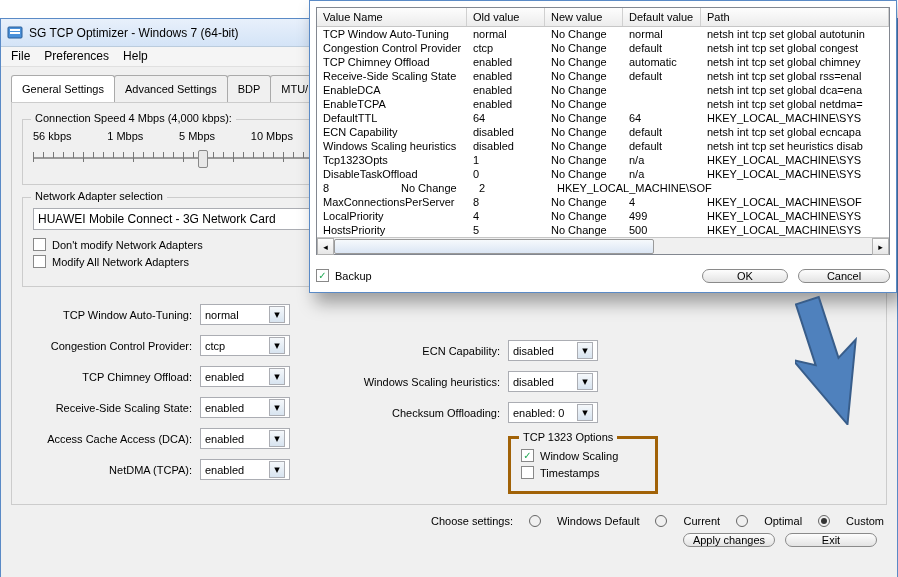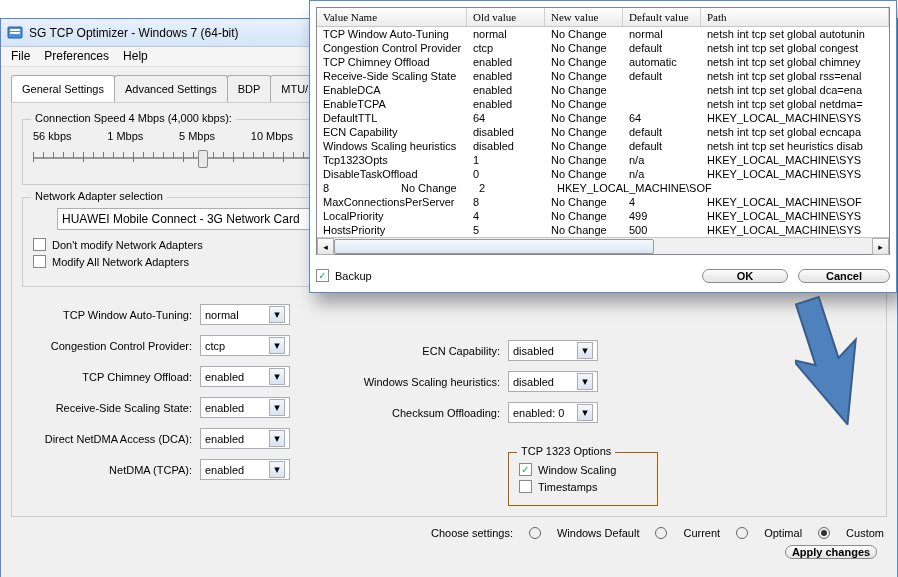--- a/index.html
+++ b/index.html
@@ -17,47 +17,47 @@
 .tab.active { background: #fff; font-weight: normal; position: relative; z-index: 2; }
 .panel { margin: 0 10px 10px; border: 1px solid #ccc; background: #f0f0f0; padding: 10px; position: relative; }
 .fieldset { border: 1px solid #ccc; margin: 6px 0 12px; padding: 10px 10px 14px; position: relative; }
 .fieldset > .legend { position: absolute; top: -8px; left: 8px; background: #f0f0f0; padding: 0 4px; font-size: 11px; }
 .speed-labels { display: flex; justify-content: space-between; font-size: 11px; margin-bottom: 2px; }
 .slider-track { height: 24px; position: relative; margin-top:4px;}
 .slider-line { position:absolute; left:0; right:0; top:11px; height:2px; background:#999;}
 .ticks { position:absolute; left:0; right:0; top:6px; height:12px; }
 .ticks span { position:absolute; width:1px; height:6px; background:#777; top:0;}
 .slider-thumb { position:absolute; top:4px; width:10px; height:18px; background:#e8e8e8; border:1px solid #888; border-radius:2px; }
-.adapter-select { width: 310px; height: 22px; border:1px solid #abadb3; background:#fff; display:flex; align-items:center; padding:0 4px; justify-content:space-between; margin-bottom:8px;margin-left:24px;}
+.adapter-select { width: 310px; height: 22px; border:1px solid #abadb3; background:#fff; display:flex; align-items:center; padding:0 4px; justify-content:space-between; margin-bottom:8px;}
 .dd-btn { width:16px;height:18px; border:1px solid #abadb3; background:linear-gradient(#f5f8fb,#d8e4f0); display:flex;align-items:center;justify-content:center;}
 .chk { display:flex; align-items:center; gap:6px; margin:4px 0; font-size:11px;}
 .chkbox { width:13px;height:13px;border:1px solid #888;background:#fff;display:inline-flex;align-items:center;justify-content:center;font-size:10px;color:#2a5;}
 .row { display:flex; align-items:center; margin:5px 0;}
 .settings-grid { display:flex; gap:50px; margin-top:6px; }
 .col { display:flex; flex-direction:column; }
 .lbl { width:170px; text-align:right; margin-right:8px; font-size:11px;}
 .lbl2 { width:160px; text-align:right; margin-right:8px; font-size:11px;}
 .combo { width:90px; height:21px; border:1px solid #abadb3; background:#fff; display:flex; align-items:center; padding:0 4px; justify-content:space-between; font-size:11px;}
 .combo .dd-btn{height:17px;}
-.tcp1323 { border:1px solid #a16207; padding:6px 10px 8px; margin-top:24px; margin-left:168px; width:150px; position:relative;}
+.tcp1323 { border:3px solid #a16207; padding:6px 10px 8px; margin-top:8px; margin-left:168px; width:150px; position:relative;}
 .tcp1323 .legend{position:absolute;top:-8px;left:8px;background:#f0f0f0;padding:0 4px;font-size:11px;}
 .bottom-bar { display:flex; align-items:center; justify-content:flex-end; gap:10px; margin:8px 10px 0;}
 .choose { display:flex; align-items:center; gap:16px; font-size:11px; margin-right:auto; margin-left:10px;}
 .radio { width:12px;height:12px;border:1px solid #666;border-radius:50%;display:inline-flex;align-items:center;justify-content:center;}
 .radio.sel::after{content:"";width:6px;height:6px;background:#333;border-radius:50%;}
-.btn { min-width:92px; height:14px; border:1px solid #8a8a8a; background:linear-gradient(#fdfdfd,#e3e3e3); border-radius:8px; display:flex;align-items:center;justify-content:center; font-size:11px;font-weight:bold;}
+.btn { min-width:92px; height:14px; border:1px solid #8a8a8a; background:linear-gradient(#fdfdfd,#e3e3e3); border-radius:8px; display:flex;align-items:center;justify-content:center; font-size:11px;}
 .logo { position:absolute; left:14px; bottom:14px; width:210px; height:38px; }
 .logo svg{width:100%;height:100%;}
 
 
 .dialog { position:absolute; left:309px; top:0; width:588px; background:#fff; border:1px solid #5a8ac6; box-shadow: 6px 10px 16px rgba(0,0,0,.35); }
 .dialog-inner{padding:6px;}
 .listview { border:1px solid #828790; background:#fff; }
 .lv-head { display:flex; font-size:11px; background:linear-gradient(#fdfdfd,#ececec); border-bottom:1px solid #c6c6c6;}
-.lv-head div{padding:3px 6px; border-right:1px solid #d0d0d0;font-family:Liberation Serif, serif;}
+.lv-head div{padding:3px 6px; border-right:1px solid #d0d0d0;}
 .lv-body { max-height:232px; overflow:hidden;}
 .lv-row { display:flex; font-size:11px; }
 .lv-row div{padding:1px 6px; white-space:nowrap; overflow:hidden; text-overflow:clip;}
 .c0{width:150px;} .c1{width:78px;} .c2{width:78px;} .c3{width:78px;} .c4{flex:1;}
 .hscroll { height:17px; border-top:1px solid #c6c6c6; background:#f0f0f0; position:relative; display:flex;}
 .hs-btn{width:17px;height:17px;border:1px solid #b0b0b0;background:linear-gradient(#fdfdfd,#e6e6e6);display:flex;align-items:center;justify-content:center;font-size:9px;}
 .hs-track{flex:1;position:relative;}
 .hs-thumb{position:absolute;left:0;top:0;height:15px;width:320px;border:1px solid #9a9a9a;background:linear-gradient(#f6f9fc,#dbe6f4);border-radius:2px;margin-top:1px;}
 .dialog-bottom{display:flex;align-items:center;margin-top:10px;gap:10px;}
 .dialog-bottom .spacer{flex:1;}
@@ -223,21 +223,21 @@
             </div>
           </div>
         <div class="row">
             <span class="lbl">Receive-Side Scaling State:</span>
             <div class="combo">
               <span>enabled</span>
               <span class="dd-btn">▾</span>
             </div>
           </div>
         <div class="row">
-            <span class="lbl">Direct NetDMA Access (DCA):</span>
+            <span class="lbl">Access Cache Access (DCA):</span>
             <div class="combo">
               <span>enabled</span>
               <span class="dd-btn">▾</span>
             </div>
           </div>
         <div class="row">
             <span class="lbl">NetDMA (TCPA):</span>
             <div class="combo">
               <span>enabled</span>
               <span class="dd-btn">▾</span>
@@ -292,20 +292,21 @@
         <span>Current</span>
       <span class="radio"></span>
         <span>Optimal</span>
       <span class="radio sel"></span>
         <span>Custom</span>
     </div>
   </div>
   <div class="bottom-bar" style="margin-top:6px; padding-right:10px;">
     <div style="flex:1"></div>
     <div class="btn">Apply changes</div>
+    <div class="btn">Exit</div>
   </div>
 
 </div>
 
 <div class="dialog">
   <div class="dialog-inner">
     <div class="listview">
       <div class="lv-head">
         <div class="c0">Value Name</div>
         <div class="c1">Old value</div>

